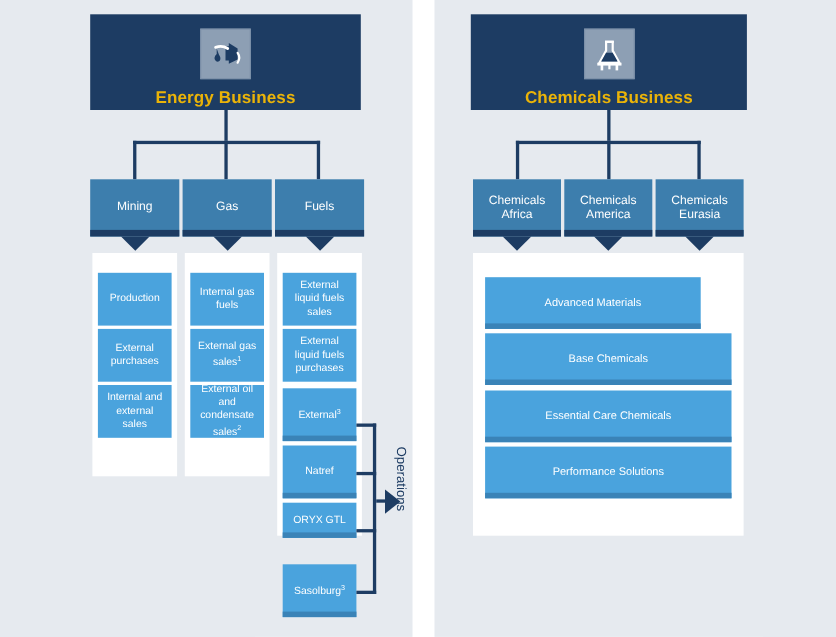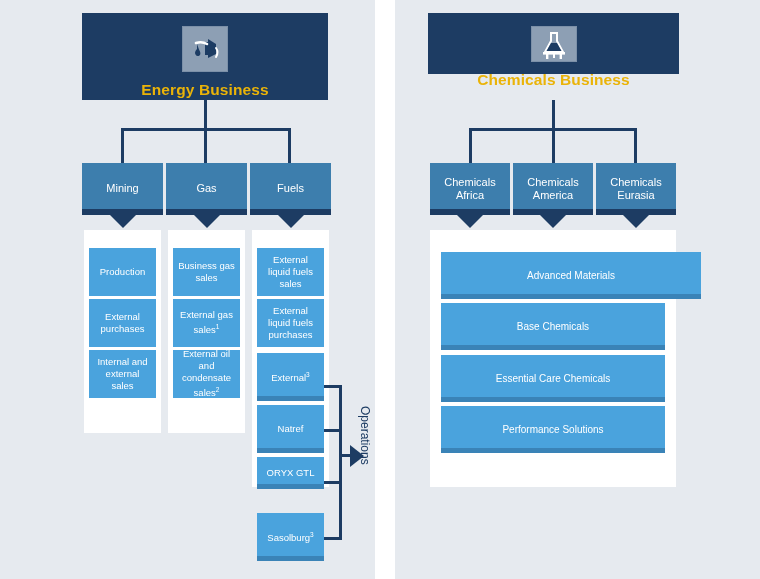--- a/index.html
+++ b/index.html
@@ -180,21 +180,21 @@
       <span class="item-label">Production</span>
     </div>
     <div class="item" style="left:89px; top:299px; width:67px; height:48px;">
       <span class="item-label">External purchases</span>
     </div>
     <div class="item" style="left:89px; top:350px; width:67px; height:48px;">
       <span class="item-label">Internal and external sales</span>
     </div>
 
     <div class="item" style="left:173px; top:248px; width:67px; height:48px;">
-      <span class="item-label">Business gas sales</span>
+      <span class="item-label">Internal gas fuels</span>
     </div>
     <div class="item" style="left:173px; top:299px; width:67px; height:48px;">
       <span class="item-label"><span>External gas sales</span><sup>1</sup></span>
     </div>
     <div class="item" style="left:173px; top:350px; width:67px; height:48px;">
       <span class="item-label"><span>External oil and condensate sales</span><sup>2</sup></span>
     </div>
 
     <div class="item" style="left:257px; top:248px; width:67px; height:48px;">
       <span class="item-label">External liquid fuels sales</span>
@@ -224,21 +224,21 @@
     <div class="ops-line" style="left:324px; top:481px; width:18px; height:3px;"></div>
     <div class="ops-line" style="left:324px; top:537px; width:18px; height:3px;"></div>
     <div class="ops-line" style="left:339px; top:385px; width:3px; height:155px;"></div>
     <div class="ops-line" style="left:342px; top:454px; width:11px; height:3px;"></div>
     <div class="ops-arrow" style="left:350px; top:445px;"></div>
     <div class="ops-label" style="left:372px; top:406px;">Operations</div>
   </div>
 
   <div class="panel" id="panel-chem">
 
-    <div class="division-header" style="left:33px; top:13px; width:251px; height:61px;">
+    <div class="division-header" style="left:33px; top:13px; width:251px; height:87px;">
       <div class="division-icon">
         <svg width="34" height="34" viewBox="0 0 34 34">
           <path d="M14 6 L20 6 L20 14 L26 25 L8 25 L14 14 Z" fill="none" stroke="#ffffff" stroke-width="2"></path>
           <path d="M14 16 L20 16 L24.5 24 L9.5 24 Z" fill="#1d3c63"></path>
           <rect x="13" y="5" width="8" height="2" fill="#ffffff"></rect>
           <rect x="6" y="25" width="22" height="2.6" fill="#ffffff"></rect>
           <rect x="9" y="27" width="2.4" height="5" fill="#ffffff"></rect>
           <rect x="22.6" y="27" width="2.4" height="5" fill="#ffffff"></rect>
           <rect x="16" y="27" width="2" height="4" fill="#ffffff"></rect>
         </svg>
@@ -263,21 +263,21 @@
       <div class="unit-arrow"></div>
     </div>
     <div class="unit" style="left:201px; top:163px; width:80px; height:52px;">
       <span class="unit-label"><span>Chemicals</span><br><span>Eurasia</span></span>
       <div class="unit-bar"></div>
       <div class="unit-arrow"></div>
     </div>
 
     <div class="card" style="left:35px; top:230px; width:246px; height:257px;"></div>
 
-    <div class="item wide-item" style="left:46px; top:252px; width:260px; height:47px;">
+    <div class="item wide-item" style="left:46px; top:252px; width:196px; height:47px;">
       <span class="item-label">Advanced Materials</span>
       <div class="item-bar"></div>
     </div>
     <div class="item wide-item" style="left:46px; top:303px; width:224px; height:47px;">
       <span class="item-label">Base Chemicals</span>
       <div class="item-bar"></div>
     </div>
     <div class="item wide-item" style="left:46px; top:355px; width:224px; height:47px;">
       <span class="item-label">Essential Care Chemicals</span>
       <div class="item-bar"></div>

